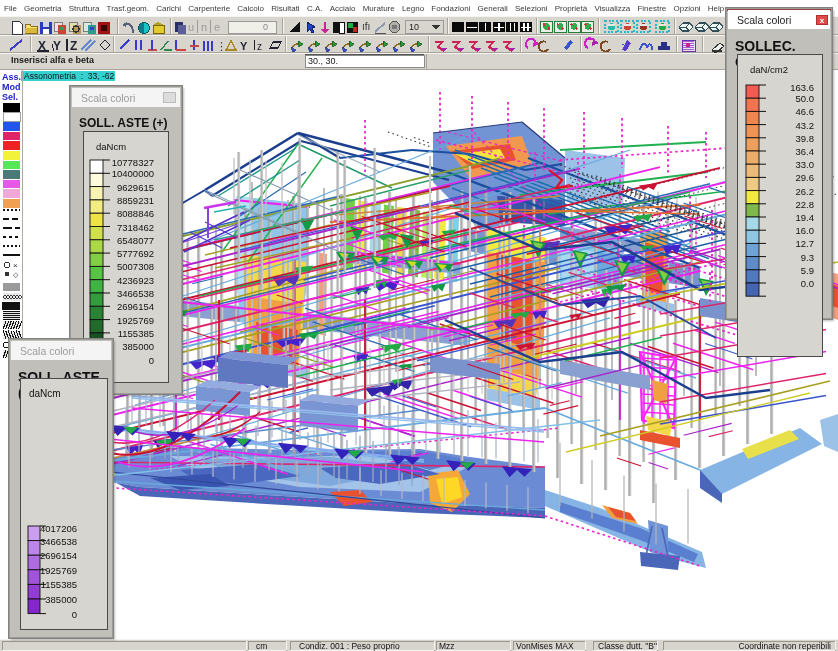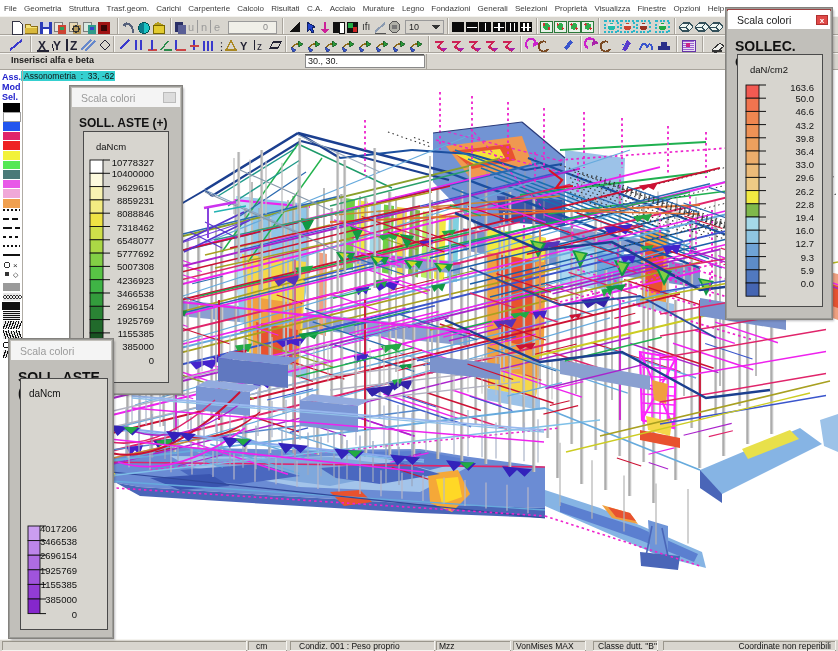--- a/index.html
+++ b/index.html
@@ -1261,21 +1261,21 @@
       </svg>
     </div>
   </div>
 <div style="position:absolute;left:726px;top:8px;width:106px;height:311px;background:#c1bfba;border:1px solid #9b9b97;box-shadow:0 0 0 1px #84827e, 2px 2px 2px rgba(60,60,70,0.35)">
     <div style="position:absolute;left:0;top:0;right:0;height:2px;background:#9b4444"></div>
 <div style="position:absolute;left:1px;top:1px;right:1px;height:19px;background:#ffffff;border-bottom:1px solid #a02a2a00">
 <div style="position:absolute;left:9px;top:4px;font-size:10.5px;color:#1a1a1a">Scala colori</div>
       <div style="position:absolute;right:2px;top:5px;width:12px;height:10px;background:#e04a48;border:1px solid #b03030;color:#fff;font-size:8px;line-height:9px;text-align:center;font-weight:bold">x</div>
     </div>
 <div style="position:absolute;left:8px;top:29px;font-size:14px;font-weight:bold;color:#111">SOLLEC.&nbsp; GUSCI</div>
-<div style="position:absolute;left:10px;top:45px;width:86px;height:253px;background:#d7d5cf;border:1px solid #4a4a4a">
+<div style="position:absolute;left:10px;top:45px;width:86px;height:303px;background:#d7d5cf;border:1px solid #4a4a4a">
       <svg width="86" height="253" style="position:absolute;left:0;top:0">
         <text x="12.0" y="18.0" font-size="9.5" fill="#111" text-anchor="start" font-family="&quot;Liberation Sans&quot;,sans-serif">daN/cm2</text>
         <rect x="8.0" y="30.0" width="13.0" height="13.2" fill="#f25a52" stroke="#111" stroke-width="0.9"></rect>
         <rect x="8.0" y="43.2" width="13.0" height="13.2" fill="#f0744f" stroke="#111" stroke-width="0.9"></rect>
         <rect x="8.0" y="56.4" width="13.0" height="13.2" fill="#ef8650" stroke="#111" stroke-width="0.9"></rect>
         <rect x="8.0" y="69.6" width="13.0" height="13.2" fill="#ee9256" stroke="#111" stroke-width="0.9"></rect>
         <rect x="8.0" y="82.8" width="13.0" height="13.2" fill="#eda05e" stroke="#111" stroke-width="0.9"></rect>
         <rect x="8.0" y="96.0" width="13.0" height="13.2" fill="#ecad6b" stroke="#111" stroke-width="0.9"></rect>
         <rect x="8.0" y="109.2" width="13.0" height="13.2" fill="#ecbb79" stroke="#111" stroke-width="0.9"></rect>
         <rect x="8.0" y="122.4" width="13.0" height="13.2" fill="#eeca85" stroke="#111" stroke-width="0.9"></rect>

